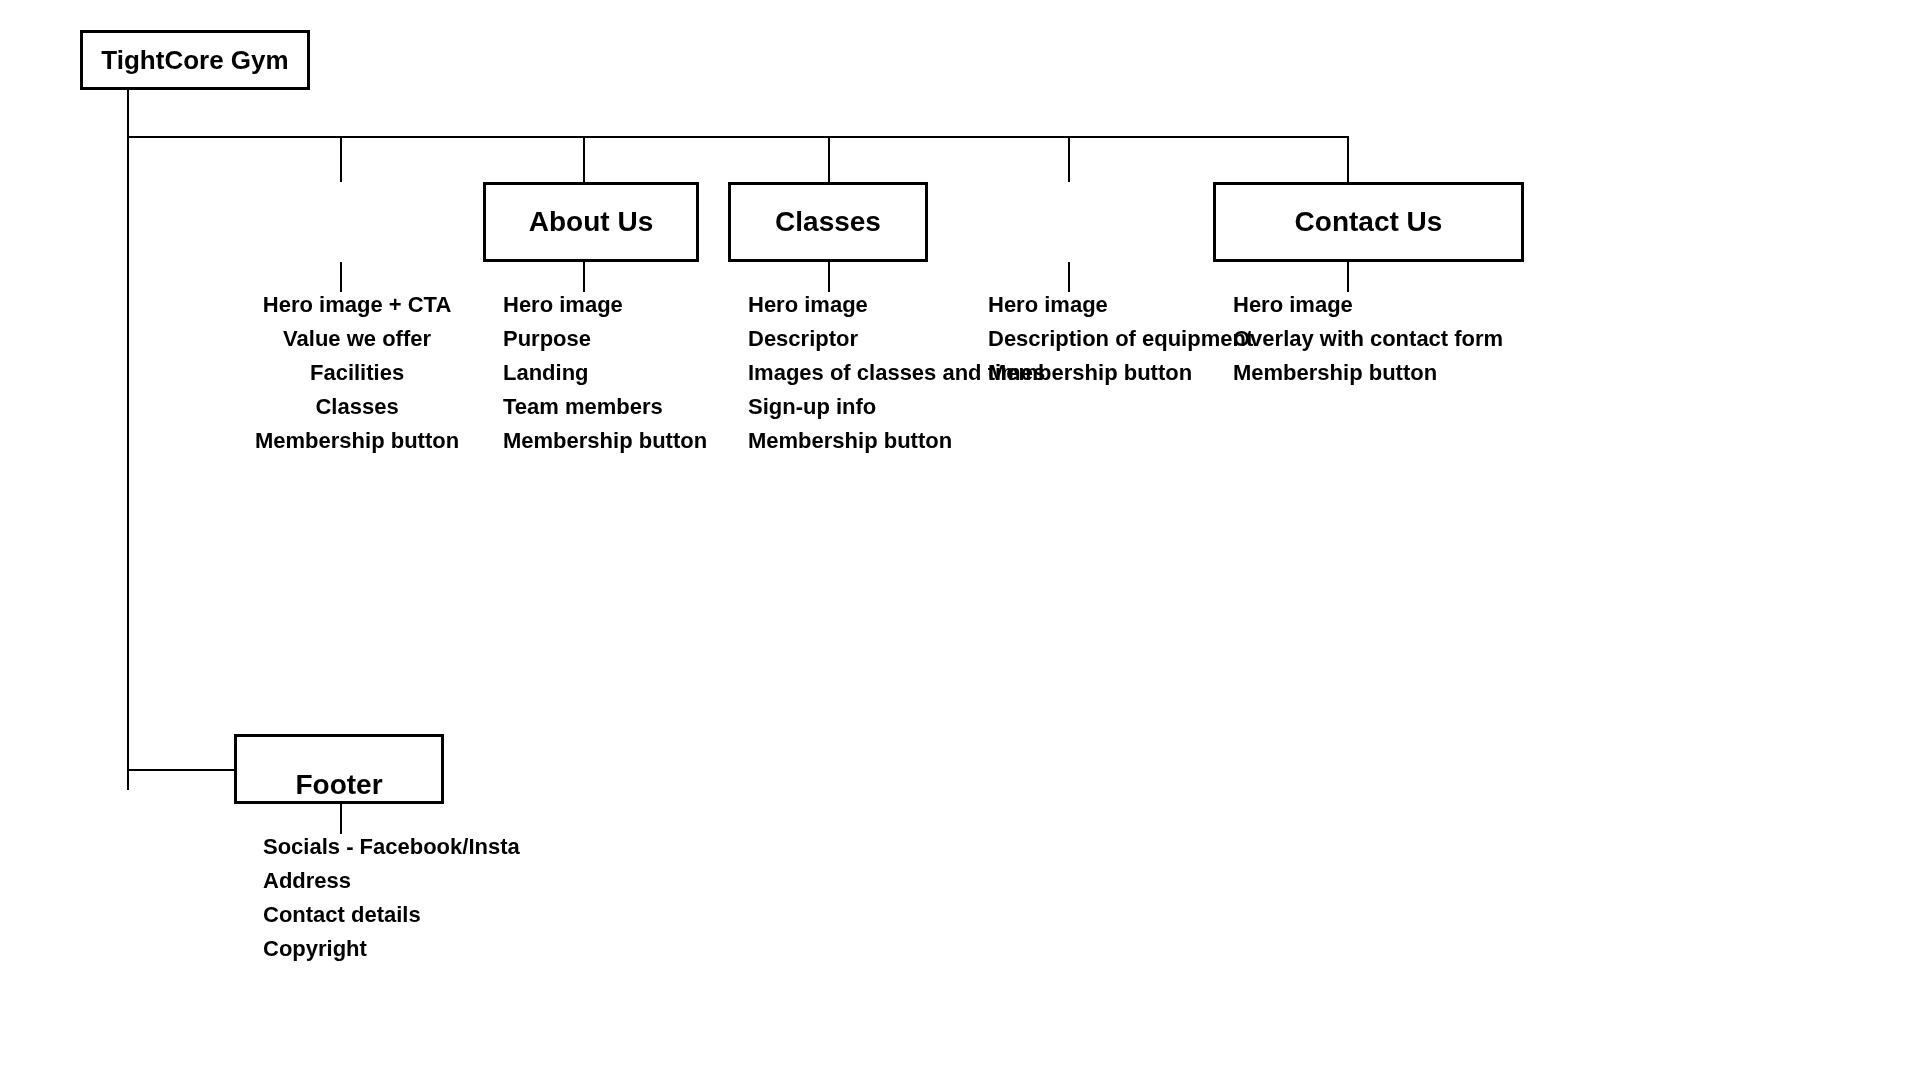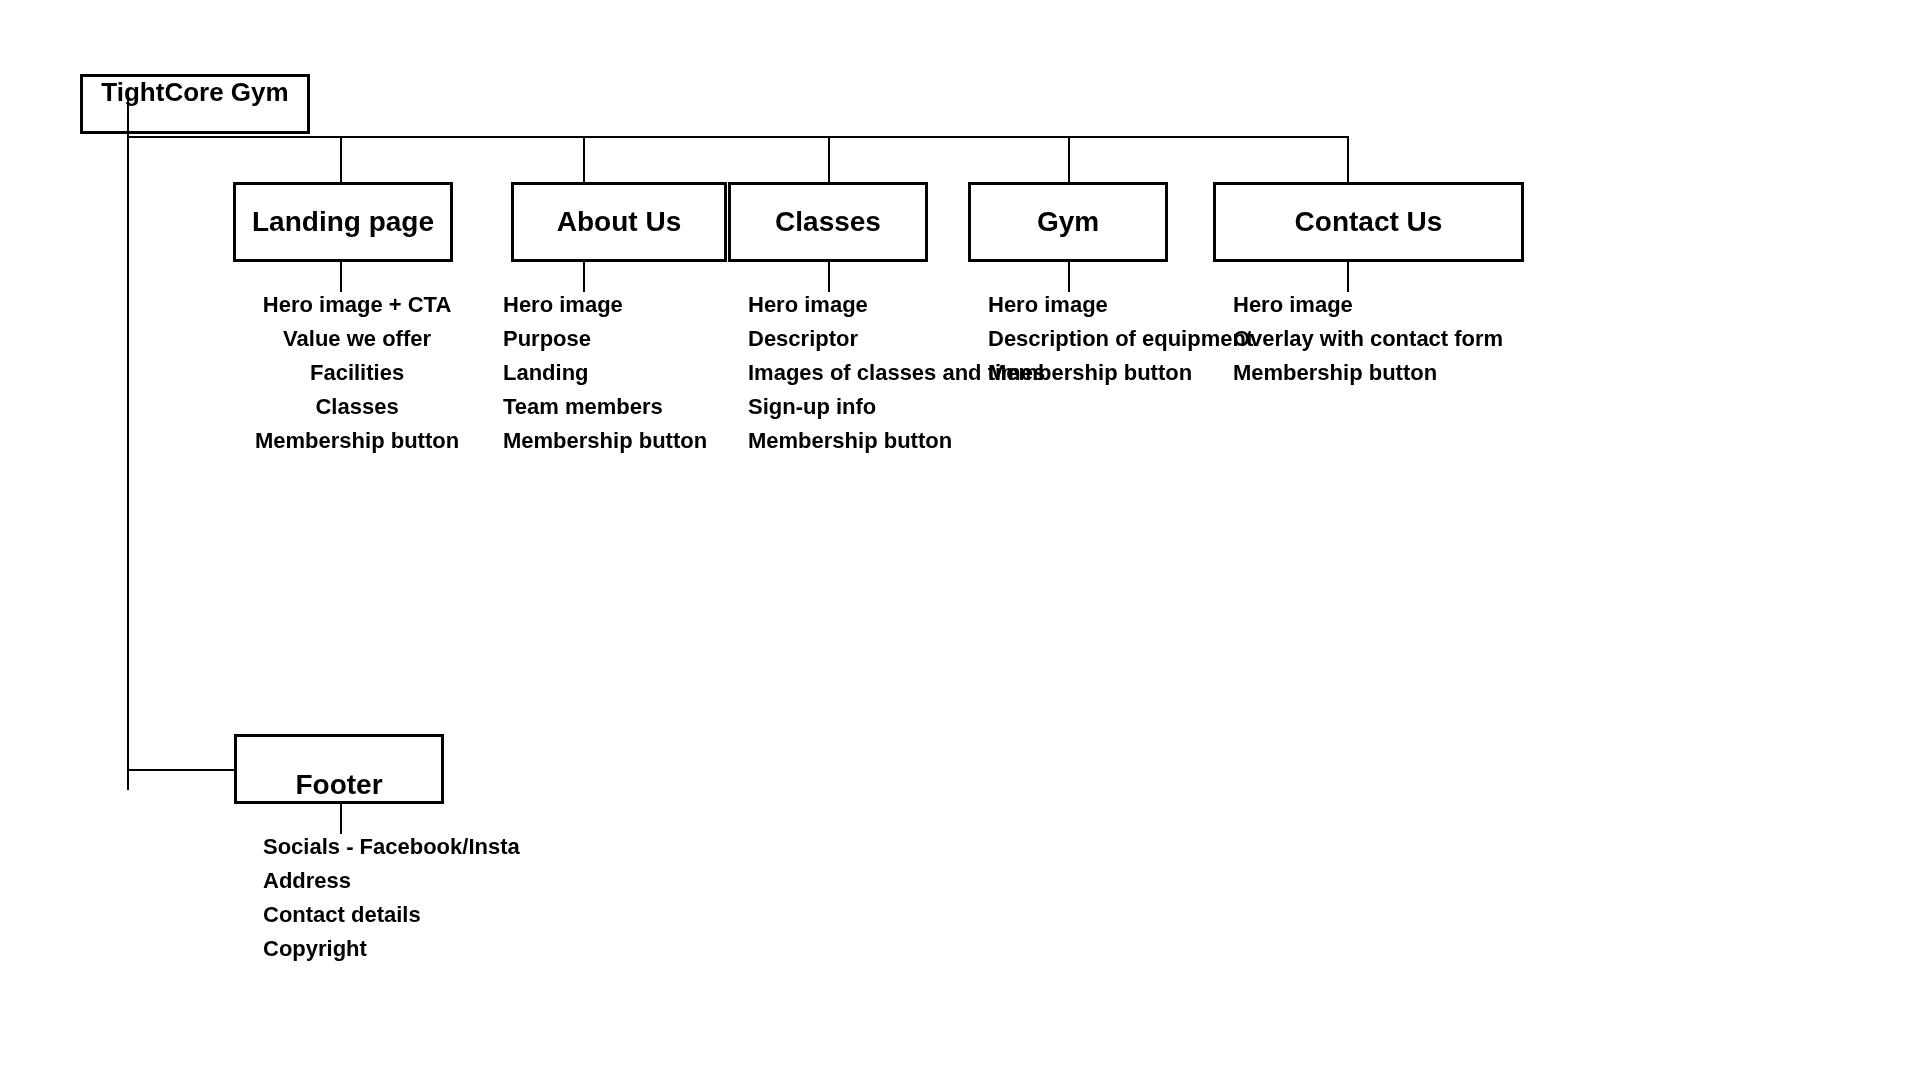--- a/index.html
+++ b/index.html
@@ -21,24 +21,23 @@
 
     
     .root-node {
       position: absolute;
       top: 30px;
       left: 80px;
       width: 230px;
       height: 60px;
       border: 3px solid #000;
       display: flex;
-      align-items: flex-start;
+      align-items: center;
       justify-content: center;
       background: #fff;
-      margin-top: 44px;
     }
     .root-node span {
       font-size: 26px;
       font-weight: bold;
     }
 
     
     .h-line-top {
       position: absolute;
       top: 136px;
@@ -125,36 +124,33 @@
   <div class="root-node">
     <span>TightCore Gym</span>
   </div>
 
   <div class="v-line-root"></div>
 
   <div class="h-line-top"></div>
 
   <div class="v-connector" style="top: 136px; left: 340px; height: 46px;"></div>
 
-  <div class="page-node" style="top: 182px; left: 233px; width: 220px;">
-    <span>Landing page</span>
-  </div>
 
   <div class="v-to-content" style="top: 262px; left: 340px; height: 30px;"></div>
 
   <div class="content-list" style="top: 292px; left: 255px; align-items: center;">
     <span>Hero image + CTA</span>
     <span>Value we offer</span>
     <span>Facilities</span>
     <span>Classes</span>
     <span>Membership button</span>
   </div>
 
   <div class="v-connector" style="top: 136px; left: 583px; height: 46px;"></div>
-  <div class="page-node" style="top: 182px; left: 483px; width: 216px; margin-left: 28px;">
+  <div class="page-node" style="top: 182px; left: 483px; width: 216px;">
     <span>About Us</span>
   </div>
   <div class="v-to-content" style="top: 262px; left: 583px; height: 30px;"></div>
   <div class="content-list" style="top: 292px; left: 503px;">
     <span>Hero image</span>
     <span>Purpose</span>
     <span>Landing</span>
     <span>Team members</span>
     <span>Membership button</span>
   </div>
@@ -166,23 +162,20 @@
   <div class="v-to-content" style="top: 262px; left: 828px; height: 30px;"></div>
   <div class="content-list" style="top: 292px; left: 748px;">
     <span>Hero image</span>
     <span>Descriptor</span>
     <span>Images of classes and times</span>
     <span>Sign-up info</span>
     <span>Membership button</span>
   </div>
 
   <div class="v-connector" style="top: 136px; left: 1068px; height: 46px;"></div>
-  <div class="page-node" style="top: 182px; left: 968px; width: 200px;">
-    <span>Gym</span>
-  </div>
   <div class="v-to-content" style="top: 262px; left: 1068px; height: 30px;"></div>
   <div class="content-list" style="top: 292px; left: 988px;">
     <span>Hero image</span>
     <span>Description of equipment</span>
     <span>Membership button</span>
   </div>
 
   <div class="v-connector" style="top: 136px; left: 1347px; height: 46px;"></div>
   <div class="page-node" style="top: 182px; left: 1213px; width: 311px;">
     <span>Contact Us</span>

